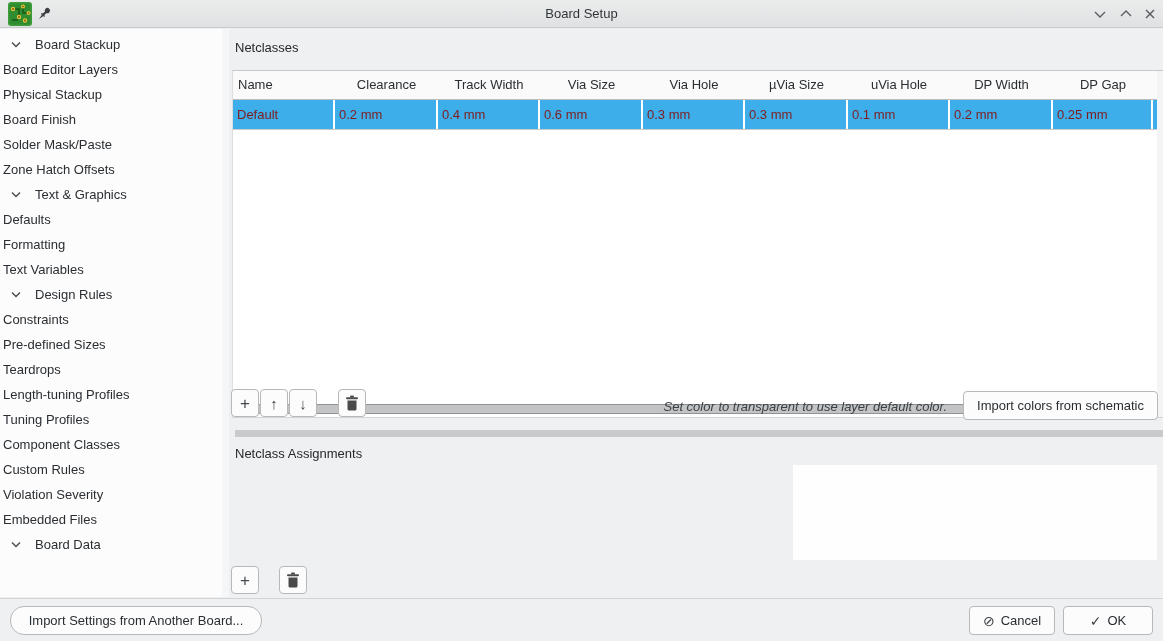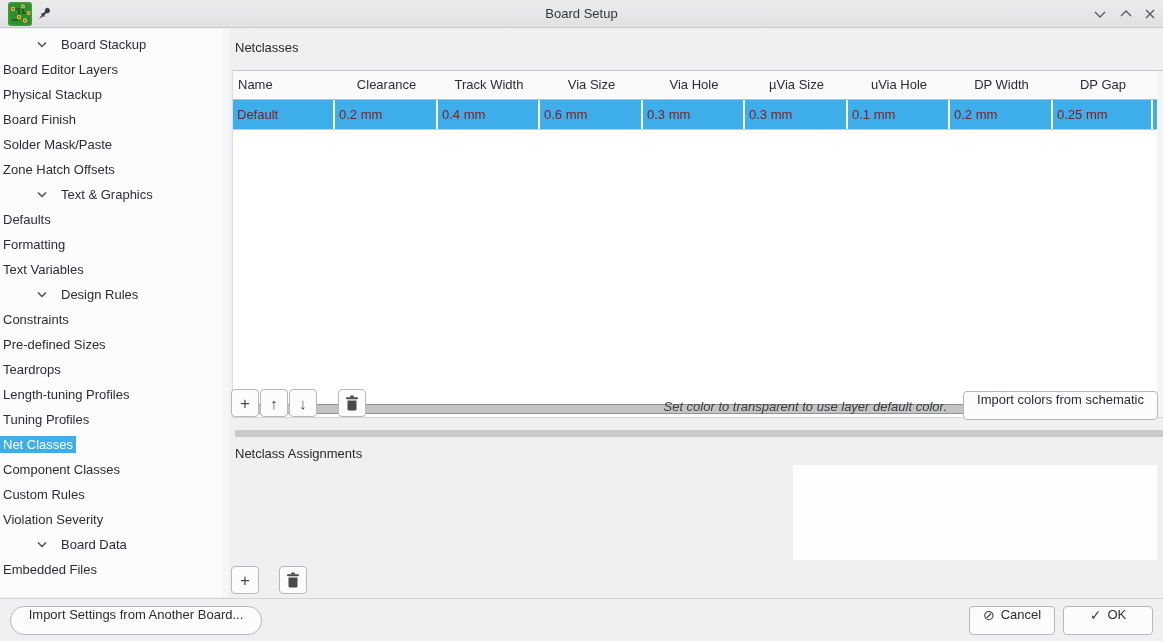--- a/index.html
+++ b/index.html
@@ -14,21 +14,21 @@
   .win-title{position:absolute;left:200px;right:200px;top:0;height:27px;line-height:27px;
     text-align:center;color:#31363a;}
   .win-btn{position:absolute;top:6px;width:16px;height:16px;cursor:default;}
   .win-btn.minimize{left:1092px}.win-btn.maximize{left:1118px}.win-btn.close{left:1142px}
 
   
   .sidebar{position:absolute;left:0;top:29px;width:222px;height:568px;background:#fcfcfc;
     padding-top:3px;box-sizing:border-box;}
   .sidebar-scrollbar{position:absolute;left:222px;top:29px;width:7px;height:568px;background:#f5f6f7;}
   .tree-row{height:25px;display:flex;align-items:center;position:relative;white-space:nowrap;}
-  .tree-row.group{padding-left:32px;margin-left:26px;}
+  .tree-row.group{padding-left:32px;}
   .tree-row.child{}
   .tree-chevron{position:absolute;left:9px;top:6px;width:14px;height:14px;}
   .tree-label{padding:1px 3px;}
   .tree-row.selected .tree-label{background:#3daee9;color:#ffffff;}
 
   
   .nc-title{position:absolute;left:235px;top:40px;color:#26292c;}
   .nc-grid{position:absolute;left:232px;top:70px;width:931px;height:348px;background:#ffffff;
     border-top:1px solid #c6c7c8;border-bottom:1px solid #d4d5d6;
     border-left:1px solid #dcddde;box-sizing:border-box;padding-left:32px;}
@@ -52,21 +52,21 @@
   
   .tool-btn{position:absolute;width:28px;height:28px;background:#fcfcfc;border:1px solid #b6b8ba;
     border-radius:4px;box-sizing:border-box;display:flex;align-items:center;justify-content:center;
     color:#454a4e;font-size:17px;line-height:1;}
   .tool-btn.arrow{font-size:15px;}
 
   .hint-text{position:absolute;right:216px;top:399px;width:500px;text-align:right;
     font-style:italic;color:#3c4043;}
 
   .push-btn{background:#fcfcfc;border:1px solid #b6b8ba;border-radius:4px;box-sizing:border-box;
-    display:flex;align-items:flex-start;justify-content:center;gap:6px;color:#2a2e32;}
+    display:flex;align-items:center;justify-content:center;gap:6px;color:#2a2e32;}
   .import-colors-btn{position:absolute;left:963px;top:391px;width:195px;height:29px;}
 
   .sash{position:absolute;left:235px;top:430px;width:928px;height:7px;background:#c9cacb;}
 
   
   .assign-title{position:absolute;left:235px;top:446px;color:#26292c;}
   .assign-grid{position:absolute;left:232px;top:465px;width:556px;height:97px;background:#ffffff;
     border:1px solid #ebeced;box-sizing:border-box;}
   .assign-header{display:flex;height:31px;background:#fbfbfc;border-bottom:1px solid #e3e4e5;box-sizing:border-box;}
   .assign-col-pattern{flex:1;line-height:30px;padding-left:5px;}
@@ -176,41 +176,38 @@
       </div>
     <div class="tree-row child">
         <span class="tree-label">Teardrops</span>
       </div>
     <div class="tree-row child">
         <span class="tree-label">Length-tuning Profiles</span>
       </div>
     <div class="tree-row child">
         <span class="tree-label">Tuning Profiles</span>
       </div>
-    <div class="tree-row child selected">
-        <span class="tree-label">Net Classes</span>
-      </div>
     <div class="tree-row child">
         <span class="tree-label">Component Classes</span>
       </div>
     <div class="tree-row child">
         <span class="tree-label">Custom Rules</span>
       </div>
     <div class="tree-row child">
         <span class="tree-label">Violation Severity</span>
       </div>
+    <div class="tree-row child">
+        <span class="tree-label">Embedded Files</span>
+      </div>
     <div class="tree-row group">
       <svg class="tree-chevron" viewBox="0 0 14 14">
           <polyline points="3,4.5 7,8.5 11,4.5" fill="none" stroke="#4a4f54" stroke-width="1.5"></polyline>
         </svg>
       <span class="tree-label">Board Data</span>
     </div>
-    <div class="tree-row child">
-        <span class="tree-label">Embedded Files</span>
-      </div>
   </div>
   <div class="sidebar-scrollbar"></div>
 
   <div class="nc-title">Netclasses</div>
 
   <div class="nc-grid">
     <div class="nc-viewport">
       <div class="nc-header">
         <div class="hcell first w0">Name</div>
         <div class="hcell w1">Clearance</div>

